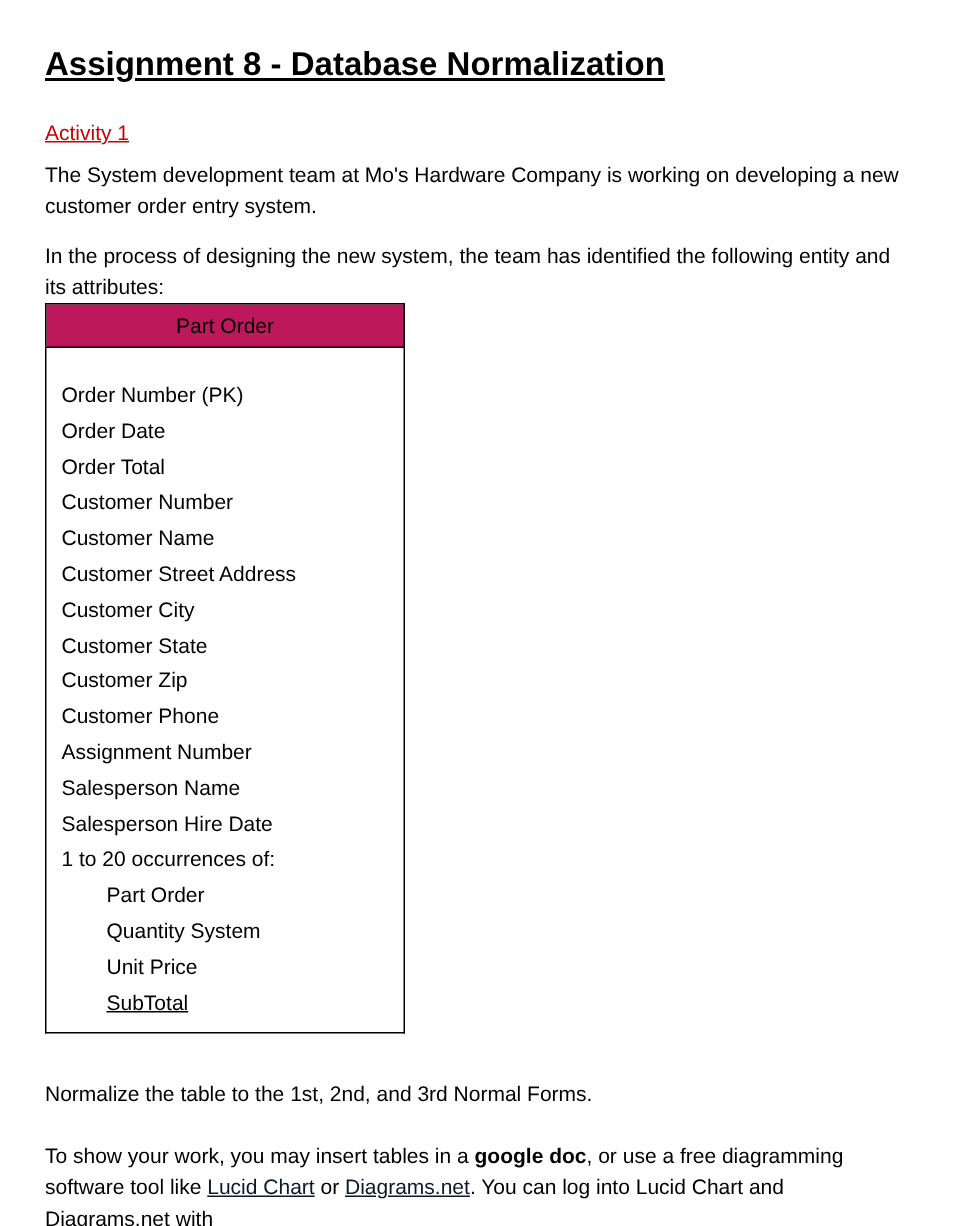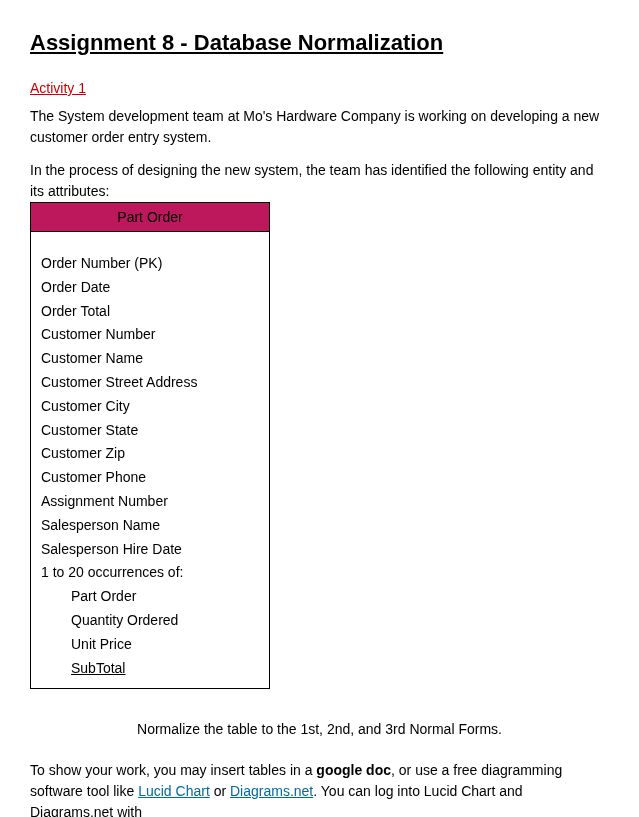--- a/index.html
+++ b/index.html
@@ -58,27 +58,26 @@
     }
     .field-row.indented {
       padding-left: 30px;
     }
     .field-row.underlined span {
       text-decoration: underline;
     }
     .normalize-text {
       margin-bottom: 20px;
       line-height: 1.5;
-      text-align: center;
     }
     .show-work-text {
       line-height: 1.5;
     }
     .show-work-text a {
-      color: #0369a1;
+      color: #0f172a;
       text-decoration: underline;
       text-align: right;
     }
     .bold-inline {
       font-weight: bold;
     }
   </style>
 </head>
 <body>
 
@@ -108,21 +107,21 @@
           <div class="field-row">Customer Street Address</div>
           <div class="field-row">Customer City</div>
           <div class="field-row">Customer State</div>
           <div class="field-row">Customer Zip</div>
           <div class="field-row">Customer Phone</div>
           <div class="field-row">Assignment Number</div>
           <div class="field-row">Salesperson Name</div>
           <div class="field-row">Salesperson Hire Date</div>
           <div class="field-row">1 to 20 occurrences of:</div>
           <div class="field-row indented">Part Order</div>
-          <div class="field-row indented">Quantity Ordered</div>
+          <div class="field-row indented">Quantity System</div>
           <div class="field-row indented">Unit Price</div>
           <div class="field-row indented underlined"><span>SubTotal</span></div>
         </td>
       </tr>
     </tbody>
   </table>
 </div>
 
 <p class="normalize-text">Normalize the table to the 1st, 2nd, and 3rd Normal Forms.</p>
 

